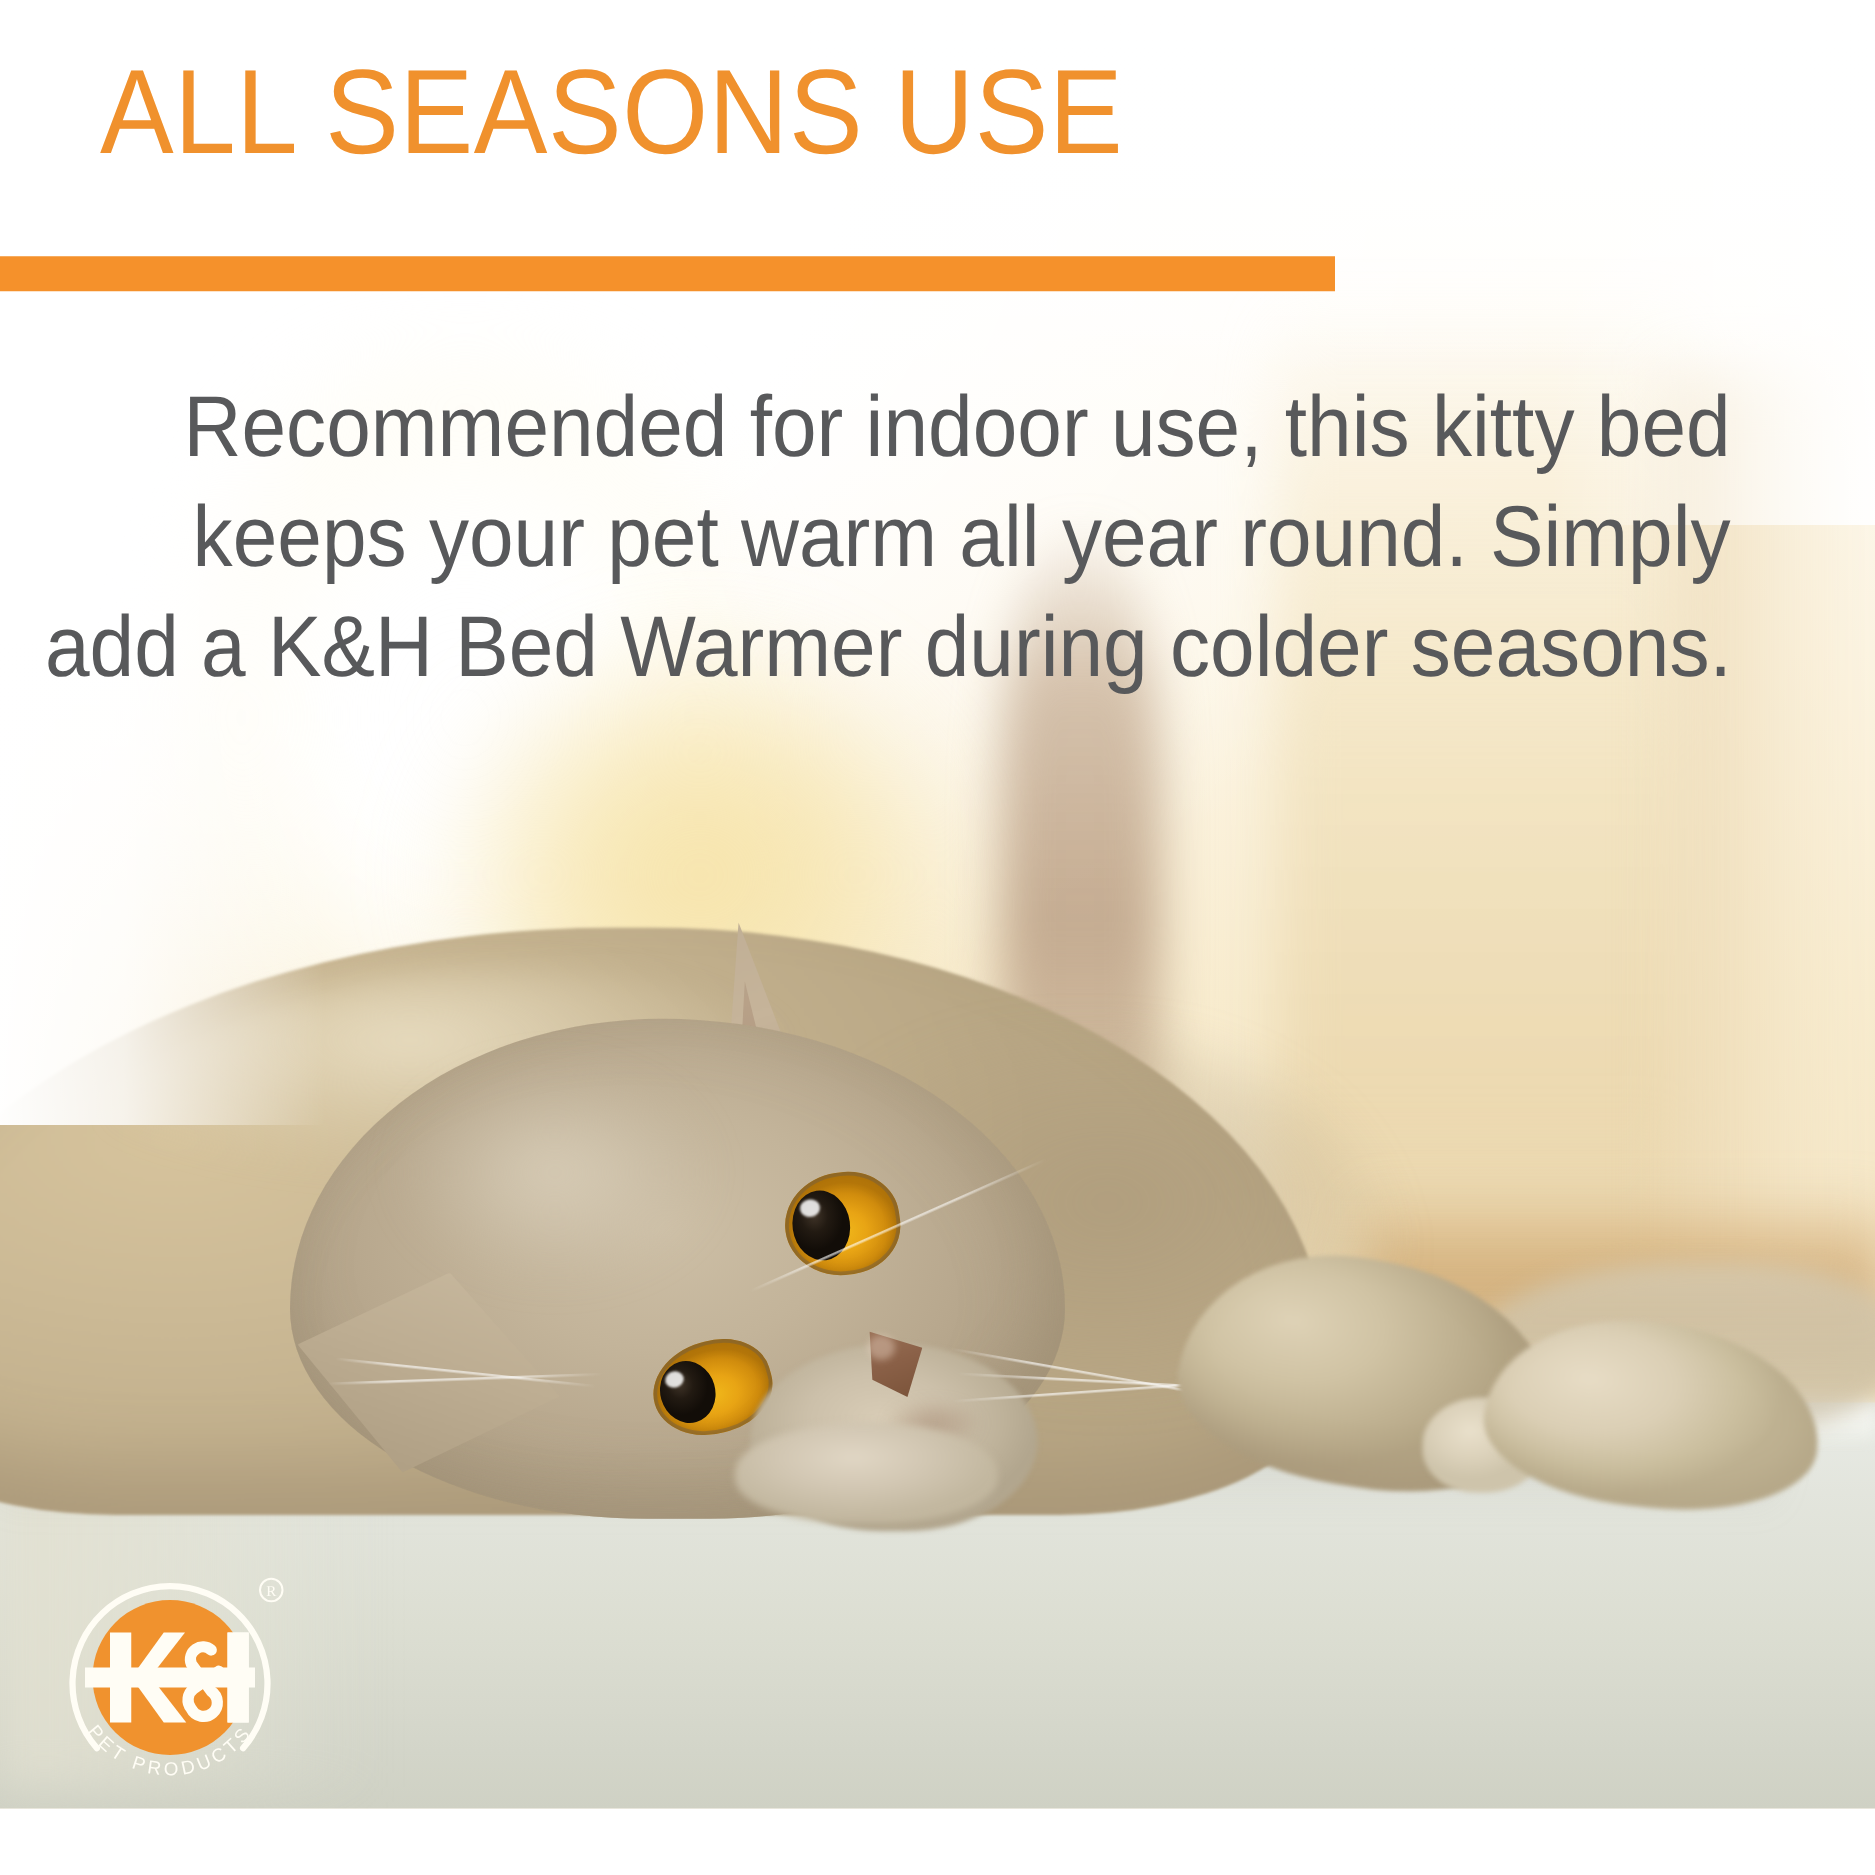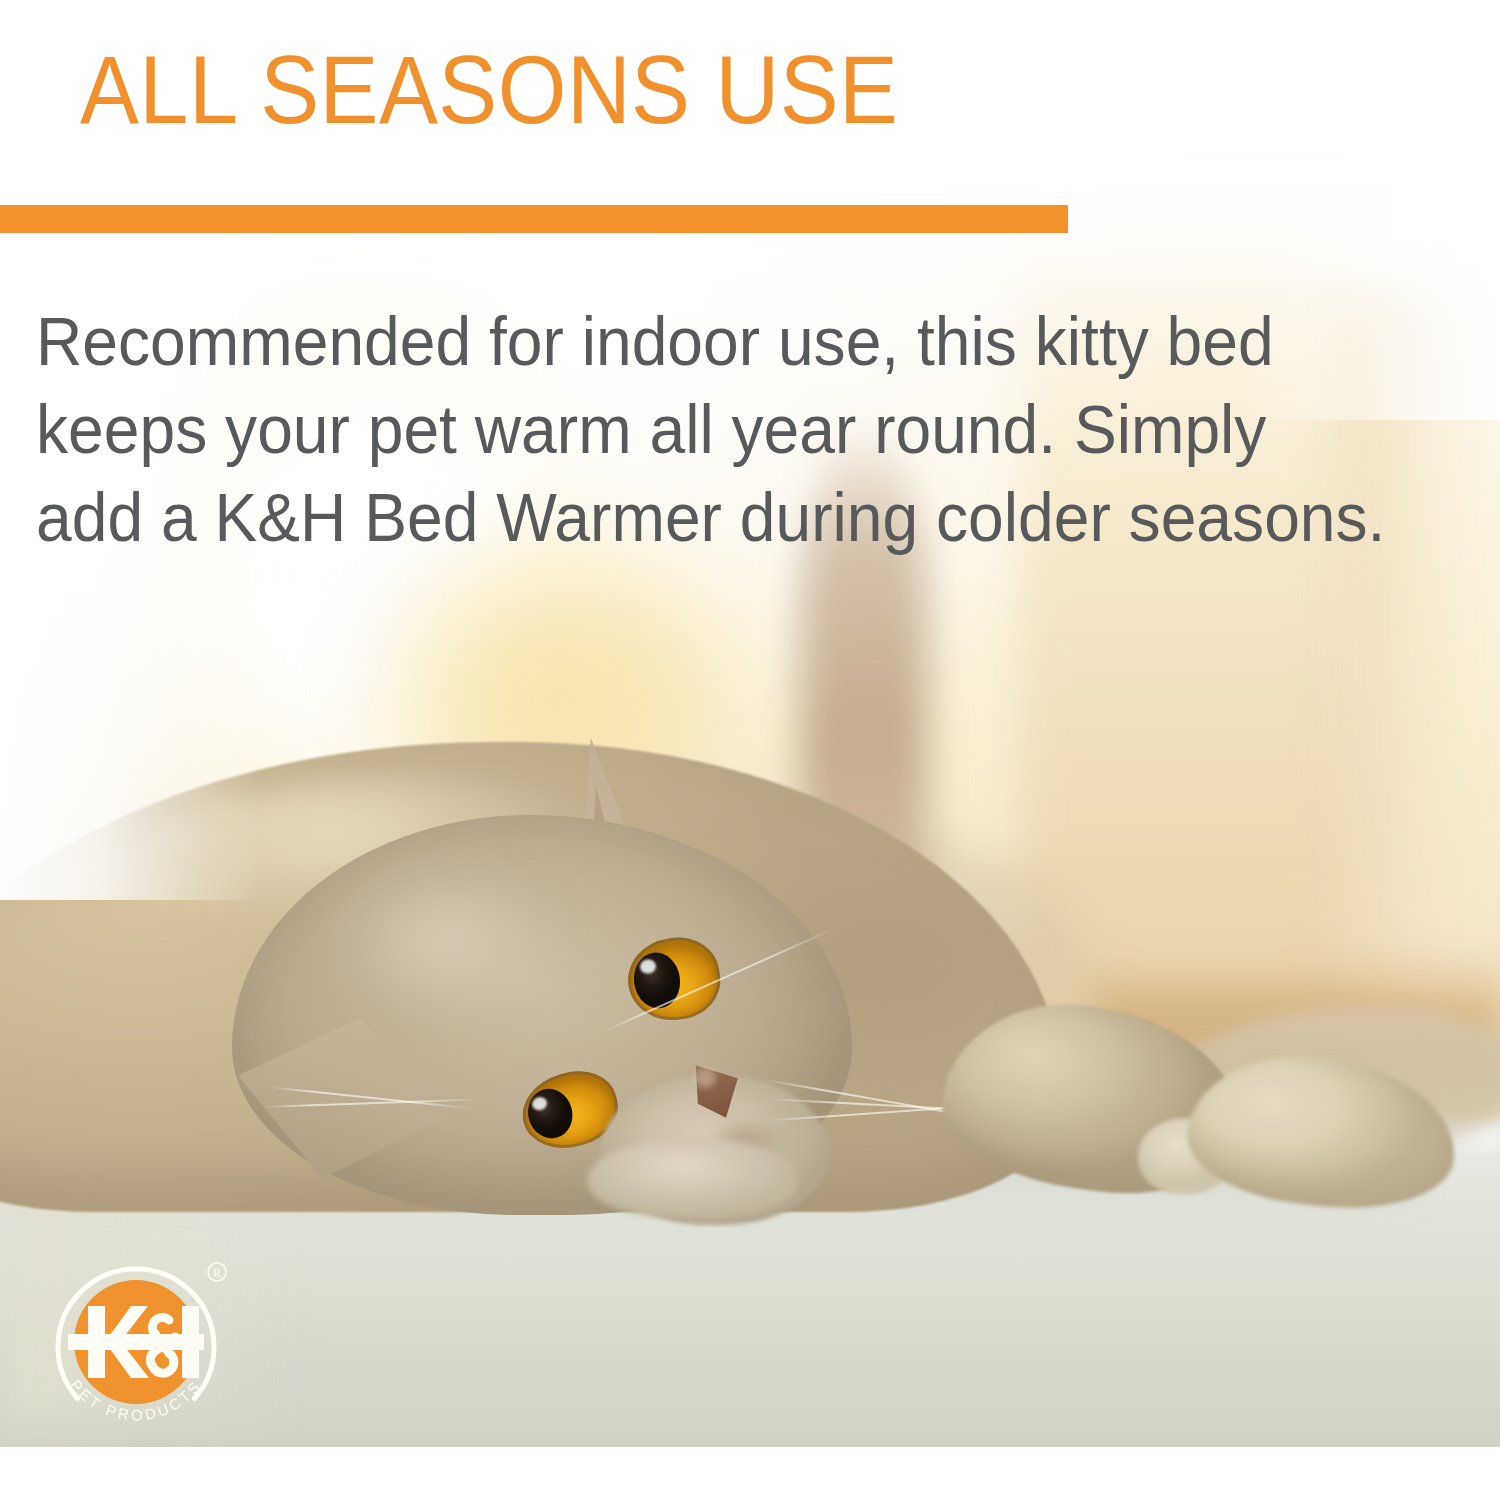--- a/index.html
+++ b/index.html
@@ -13,20 +13,21 @@
     font-family: "Liberation Sans", sans-serif;
     overflow: hidden;
   }
 
   #page {
     position: relative;
     width: 1500px;
     height: 1500px;
     background: #ffffff;
     overflow: hidden;
+    text-align: right;
   }
 
   
   .photo {
     position: absolute;
     left: 0;
     top: 0;
     width: 1500px;
     height: 1447px;
     overflow: hidden;

